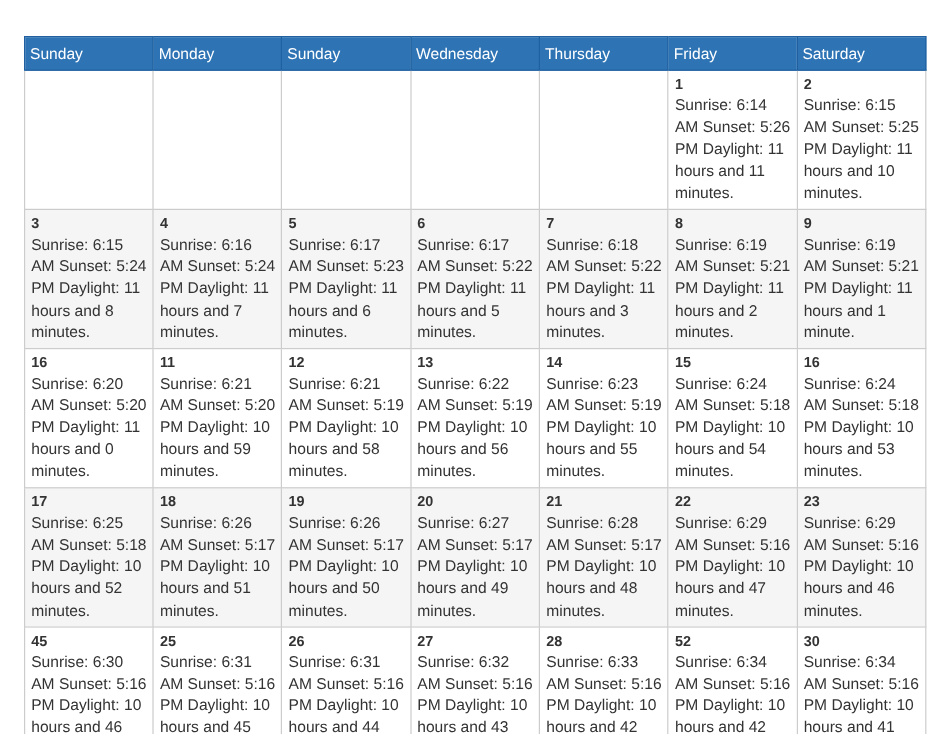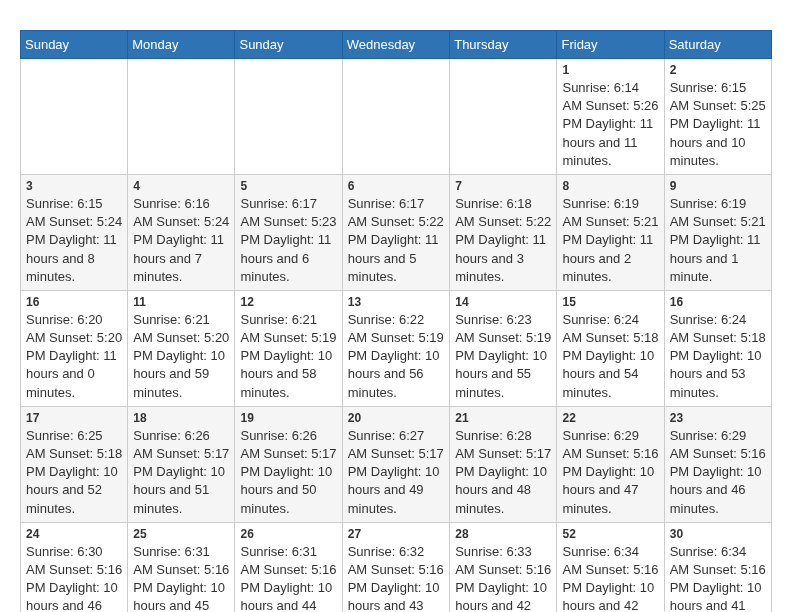--- a/index.html
+++ b/index.html
@@ -252,21 +252,21 @@
         </td>
         <td>
           <span class="day-num">23</span>
           <div class="day-info">Sunrise: 6:29 AM
 Sunset: 5:16 PM
 Daylight: 10 hours and 46 minutes.</div>
         </td>
       </tr>
       <tr>
         <td>
-          <span class="day-num">24</span>
+          <span class="day-num">45</span>
           <div class="day-info">Sunrise: 6:30 AM
 Sunset: 5:16 PM
 Daylight: 10 hours and 46 minutes.</div>
         </td>
         <td>
           <span class="day-num">25</span>
           <div class="day-info">Sunrise: 6:31 AM
 Sunset: 5:16 PM
 Daylight: 10 hours and 45 minutes.</div>
         </td>

